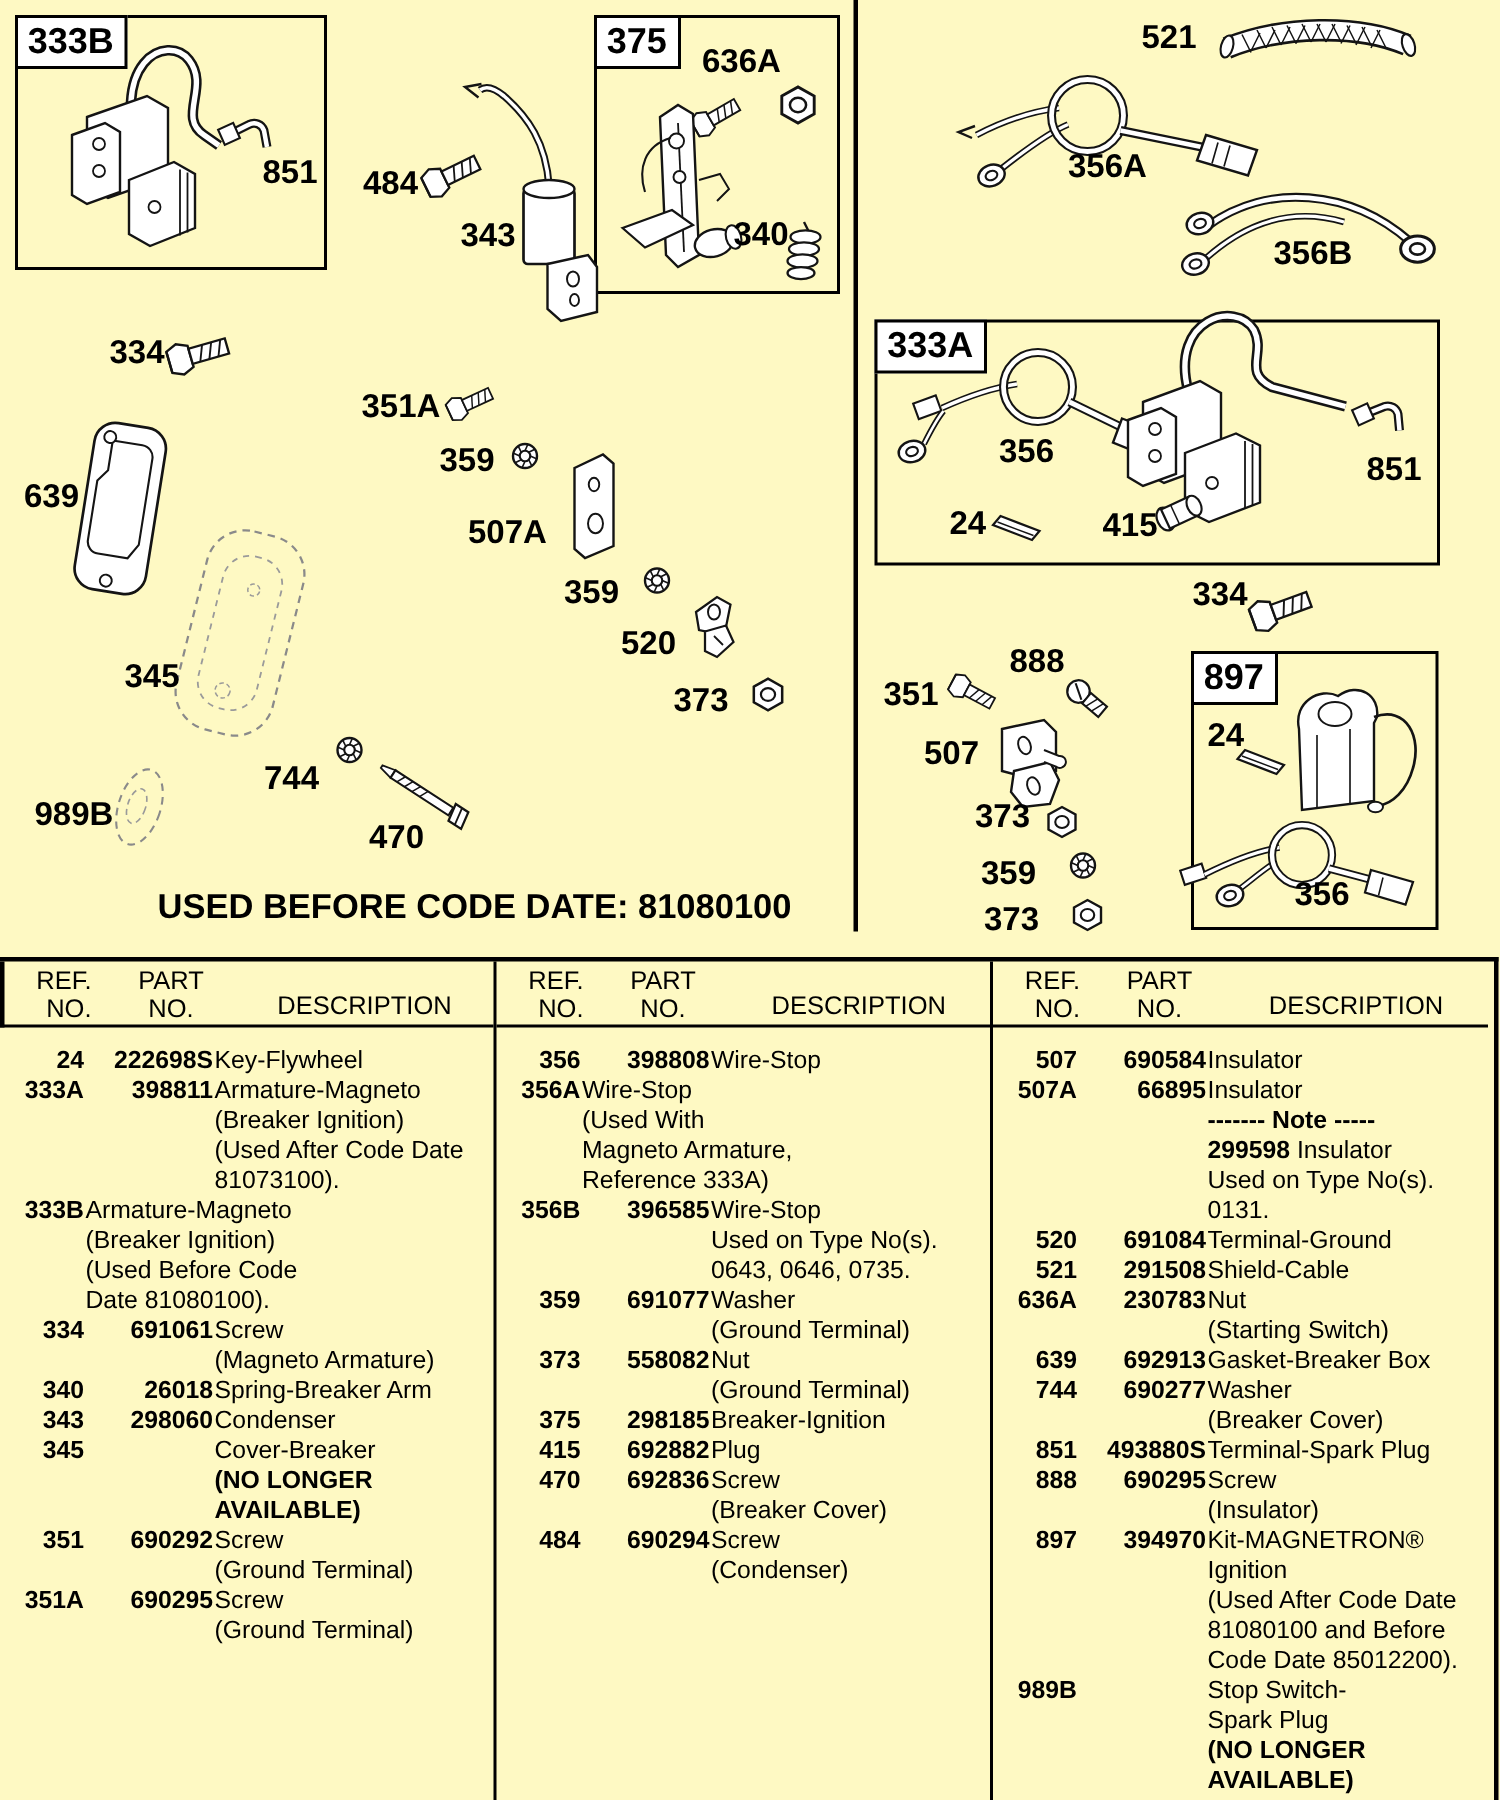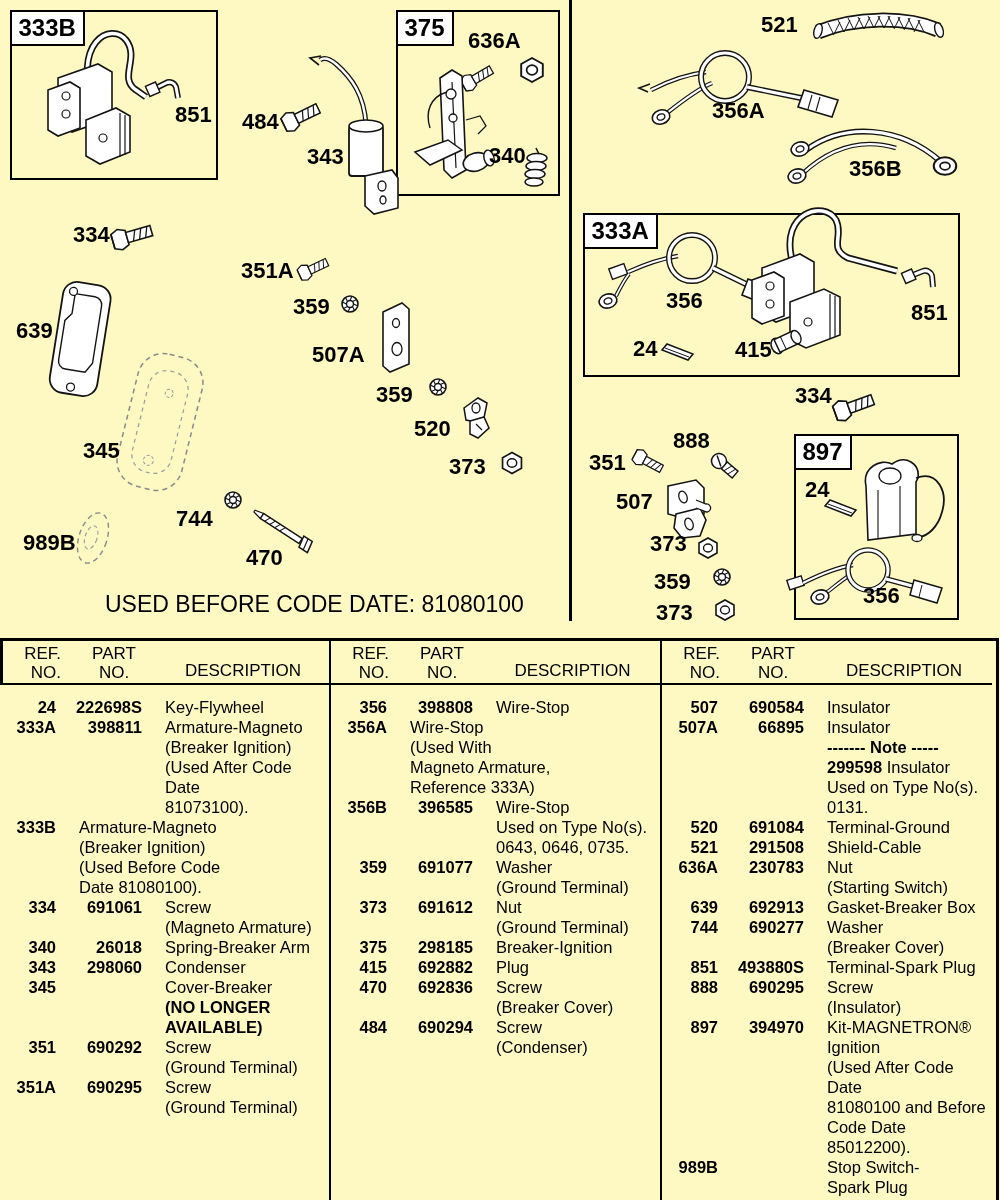--- a/index.html
+++ b/index.html
@@ -10,36 +10,36 @@
   .vdivider{position:absolute;left:569px;top:0;width:3px;height:621px;background:#000;}
   .art{position:absolute;left:0;top:0;}
   .pbox{position:absolute;border:2.5px solid #000;}
   .chip{position:absolute;top:-2.5px;left:-2.5px;border:2.5px solid #000;background:#fff;
         font-weight:bold;font-size:24px;line-height:1.15;padding:2px 7px 3px;white-space:nowrap;}
   .b333B{left:10px;top:10px;width:204px;height:166px;}
   .b375{left:396px;top:10px;width:160px;height:182px;}
   .b333A{left:583px;top:213px;width:373px;height:160px;}
   .b897{left:794px;top:434px;width:161px;height:182px;}
   .dlabel{position:absolute;font-weight:bold;font-size:22px;line-height:1;white-space:nowrap;}
-  .caption{position:absolute;left:105px;top:591px;font-weight:normal;font-size:23px;white-space:nowrap;}
+  .caption{position:absolute;left:105px;top:591px;font-weight:bold;font-size:23px;white-space:nowrap;}
   
   .ptable{position:absolute;left:0;top:638px;width:996px;height:562px;display:flex;
           border-top:3px solid #000;border-right:3px solid #000;}
   .tcol{width:331px;border-right:2px solid #000;box-sizing:border-box;}
   .tcol:last-child{width:330px;border-right:none;}
   .thead{position:relative;height:42px;border-bottom:2.5px solid #000;font-size:17px;line-height:19px;}
   .tcol:first-child .thead{border-left:3px solid #000;margin-left:0;}
   .h-ref{position:absolute;left:0;top:3px;width:58px;text-align:right;}
   .h-part{position:absolute;left:76px;top:3px;width:70px;text-align:center;}
   .h-desc{position:absolute;left:160px;right:6px;bottom:3px;text-align:center;}
   .tbody{padding-top:12px;}
   .entry{display:flex;font-size:16.5px;line-height:20px;}
   .e-ref{width:56px;flex:none;text-align:right;font-weight:bold;}
   .e-part{width:86px;flex:none;text-align:right;font-weight:bold;}
-  .e-desc{flex:1;margin-left:23px;}
+  .e-desc{flex:1;margin-left:1px;}
   .dline.b{font-weight:bold;}
   .dline .bp{font-weight:bold;}
 </style>
 </head>
 <body>
 
 <div class="page">
 
   <div class="diagram">
 
@@ -505,21 +505,21 @@
           <div class="entry">
             <span class="e-ref">359</span>
             <span class="e-part">691077</span>
             <span class="e-desc">
               <div class="dline">Washer</div>
               <div class="dline">(Ground Terminal)</div>
             </span>
           </div>
           <div class="entry">
             <span class="e-ref">373</span>
-            <span class="e-part">691612</span>
+            <span class="e-part">558082</span>
             <span class="e-desc">
               <div class="dline">Nut</div>
               <div class="dline">(Ground Terminal)</div>
             </span>
           </div>
           <div class="entry">
             <span class="e-ref">375</span>
             <span class="e-part">298185</span>
             <span class="e-desc">
               <div class="dline">Breaker-Ignition</div>

